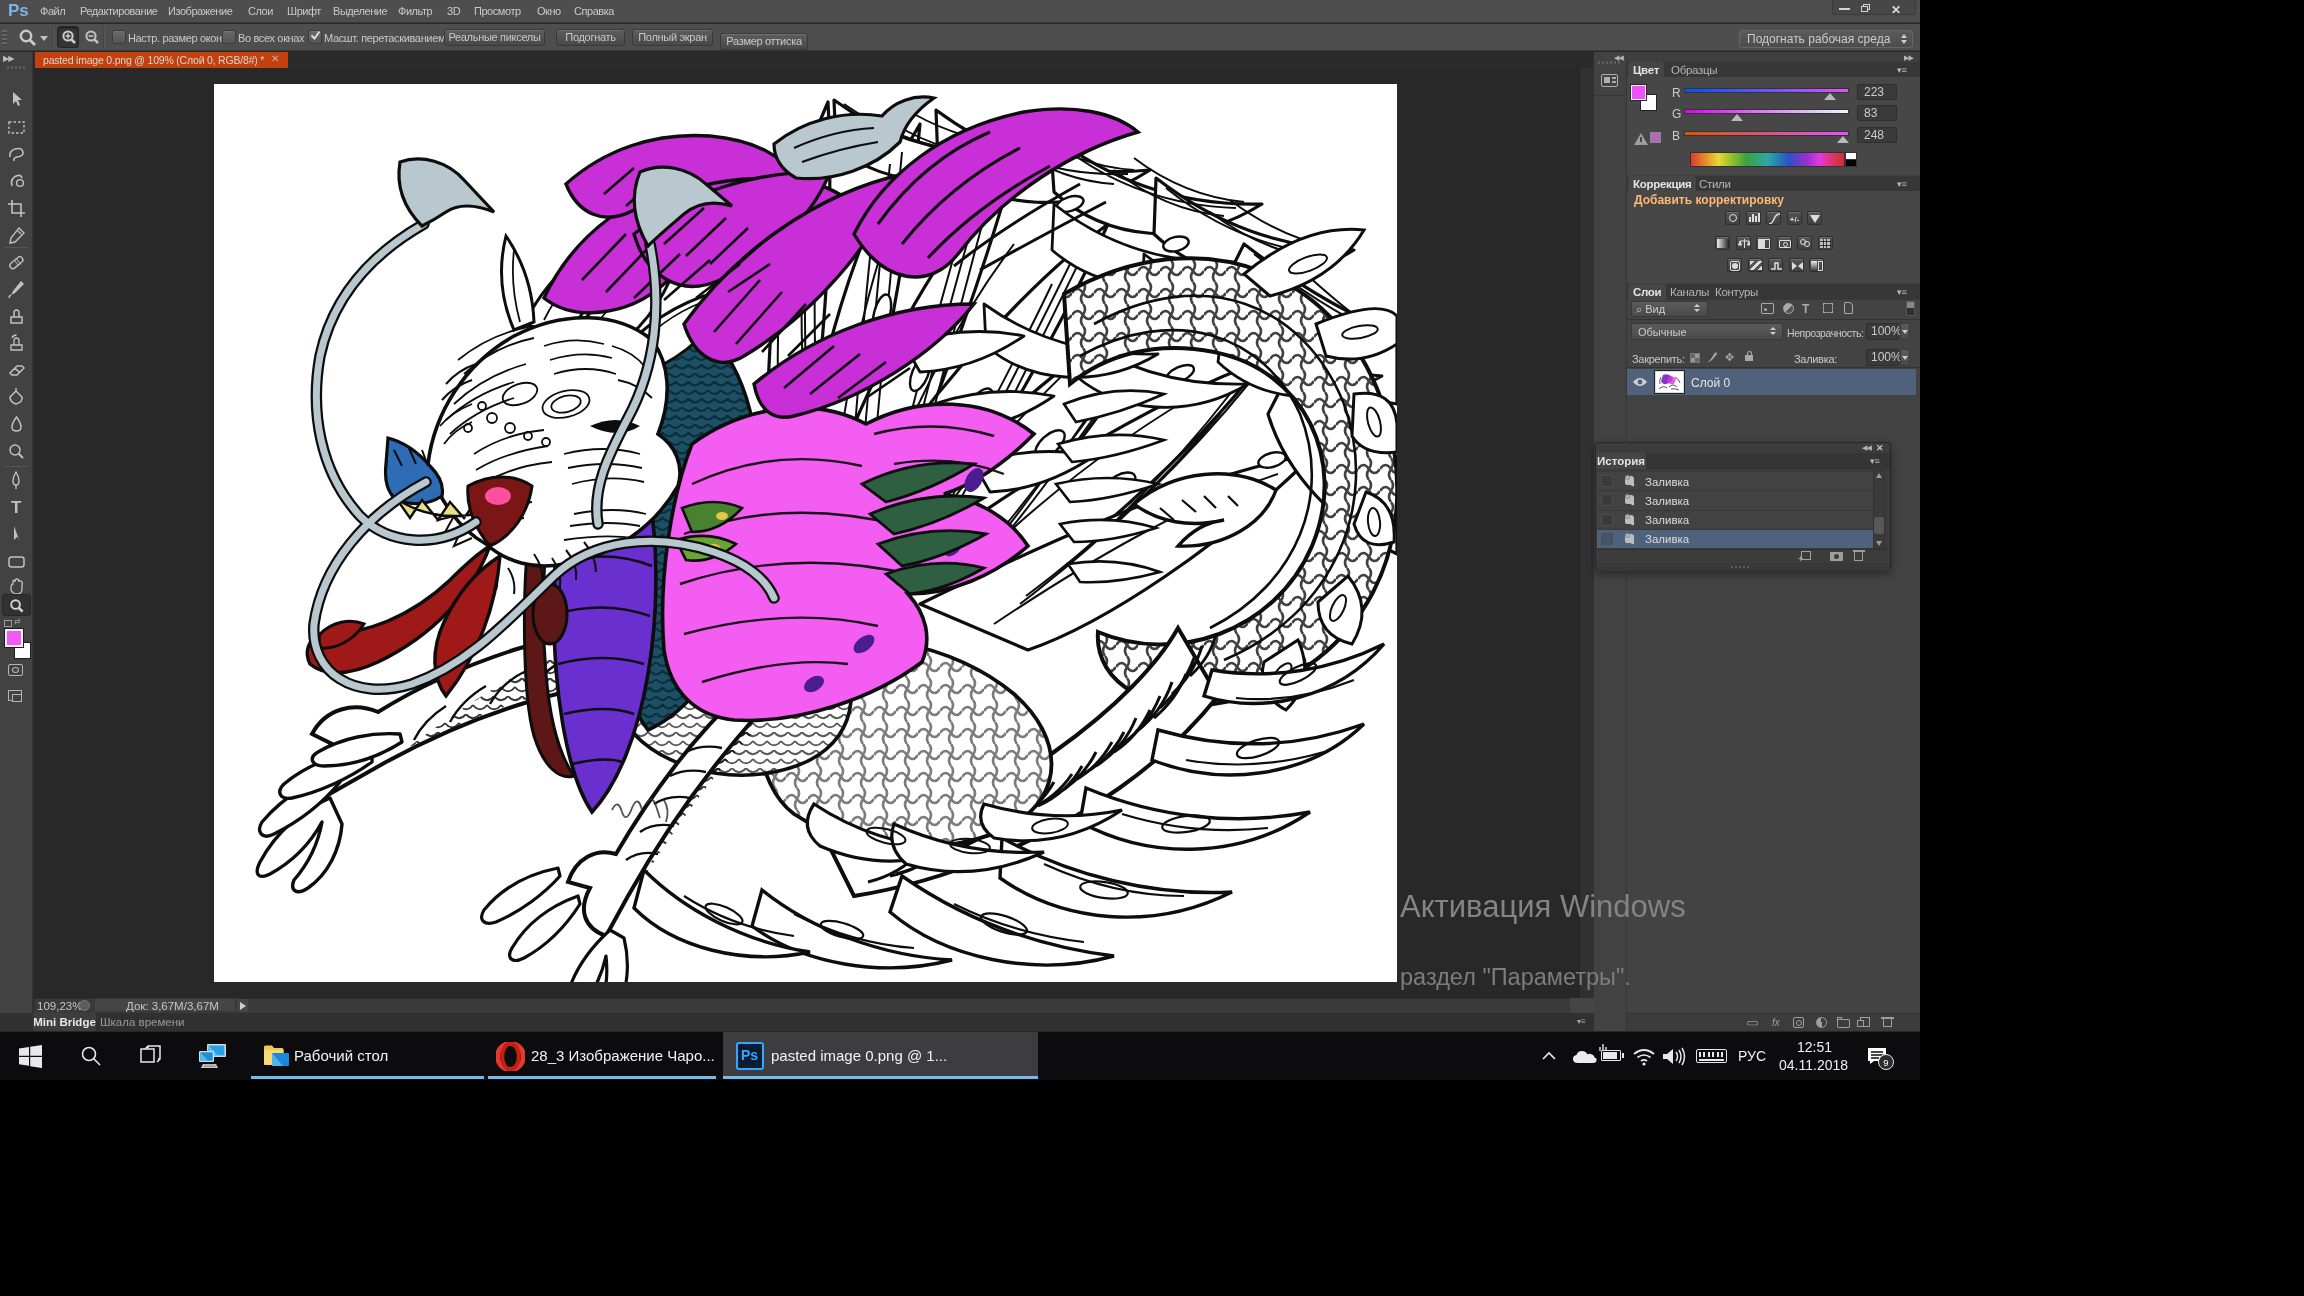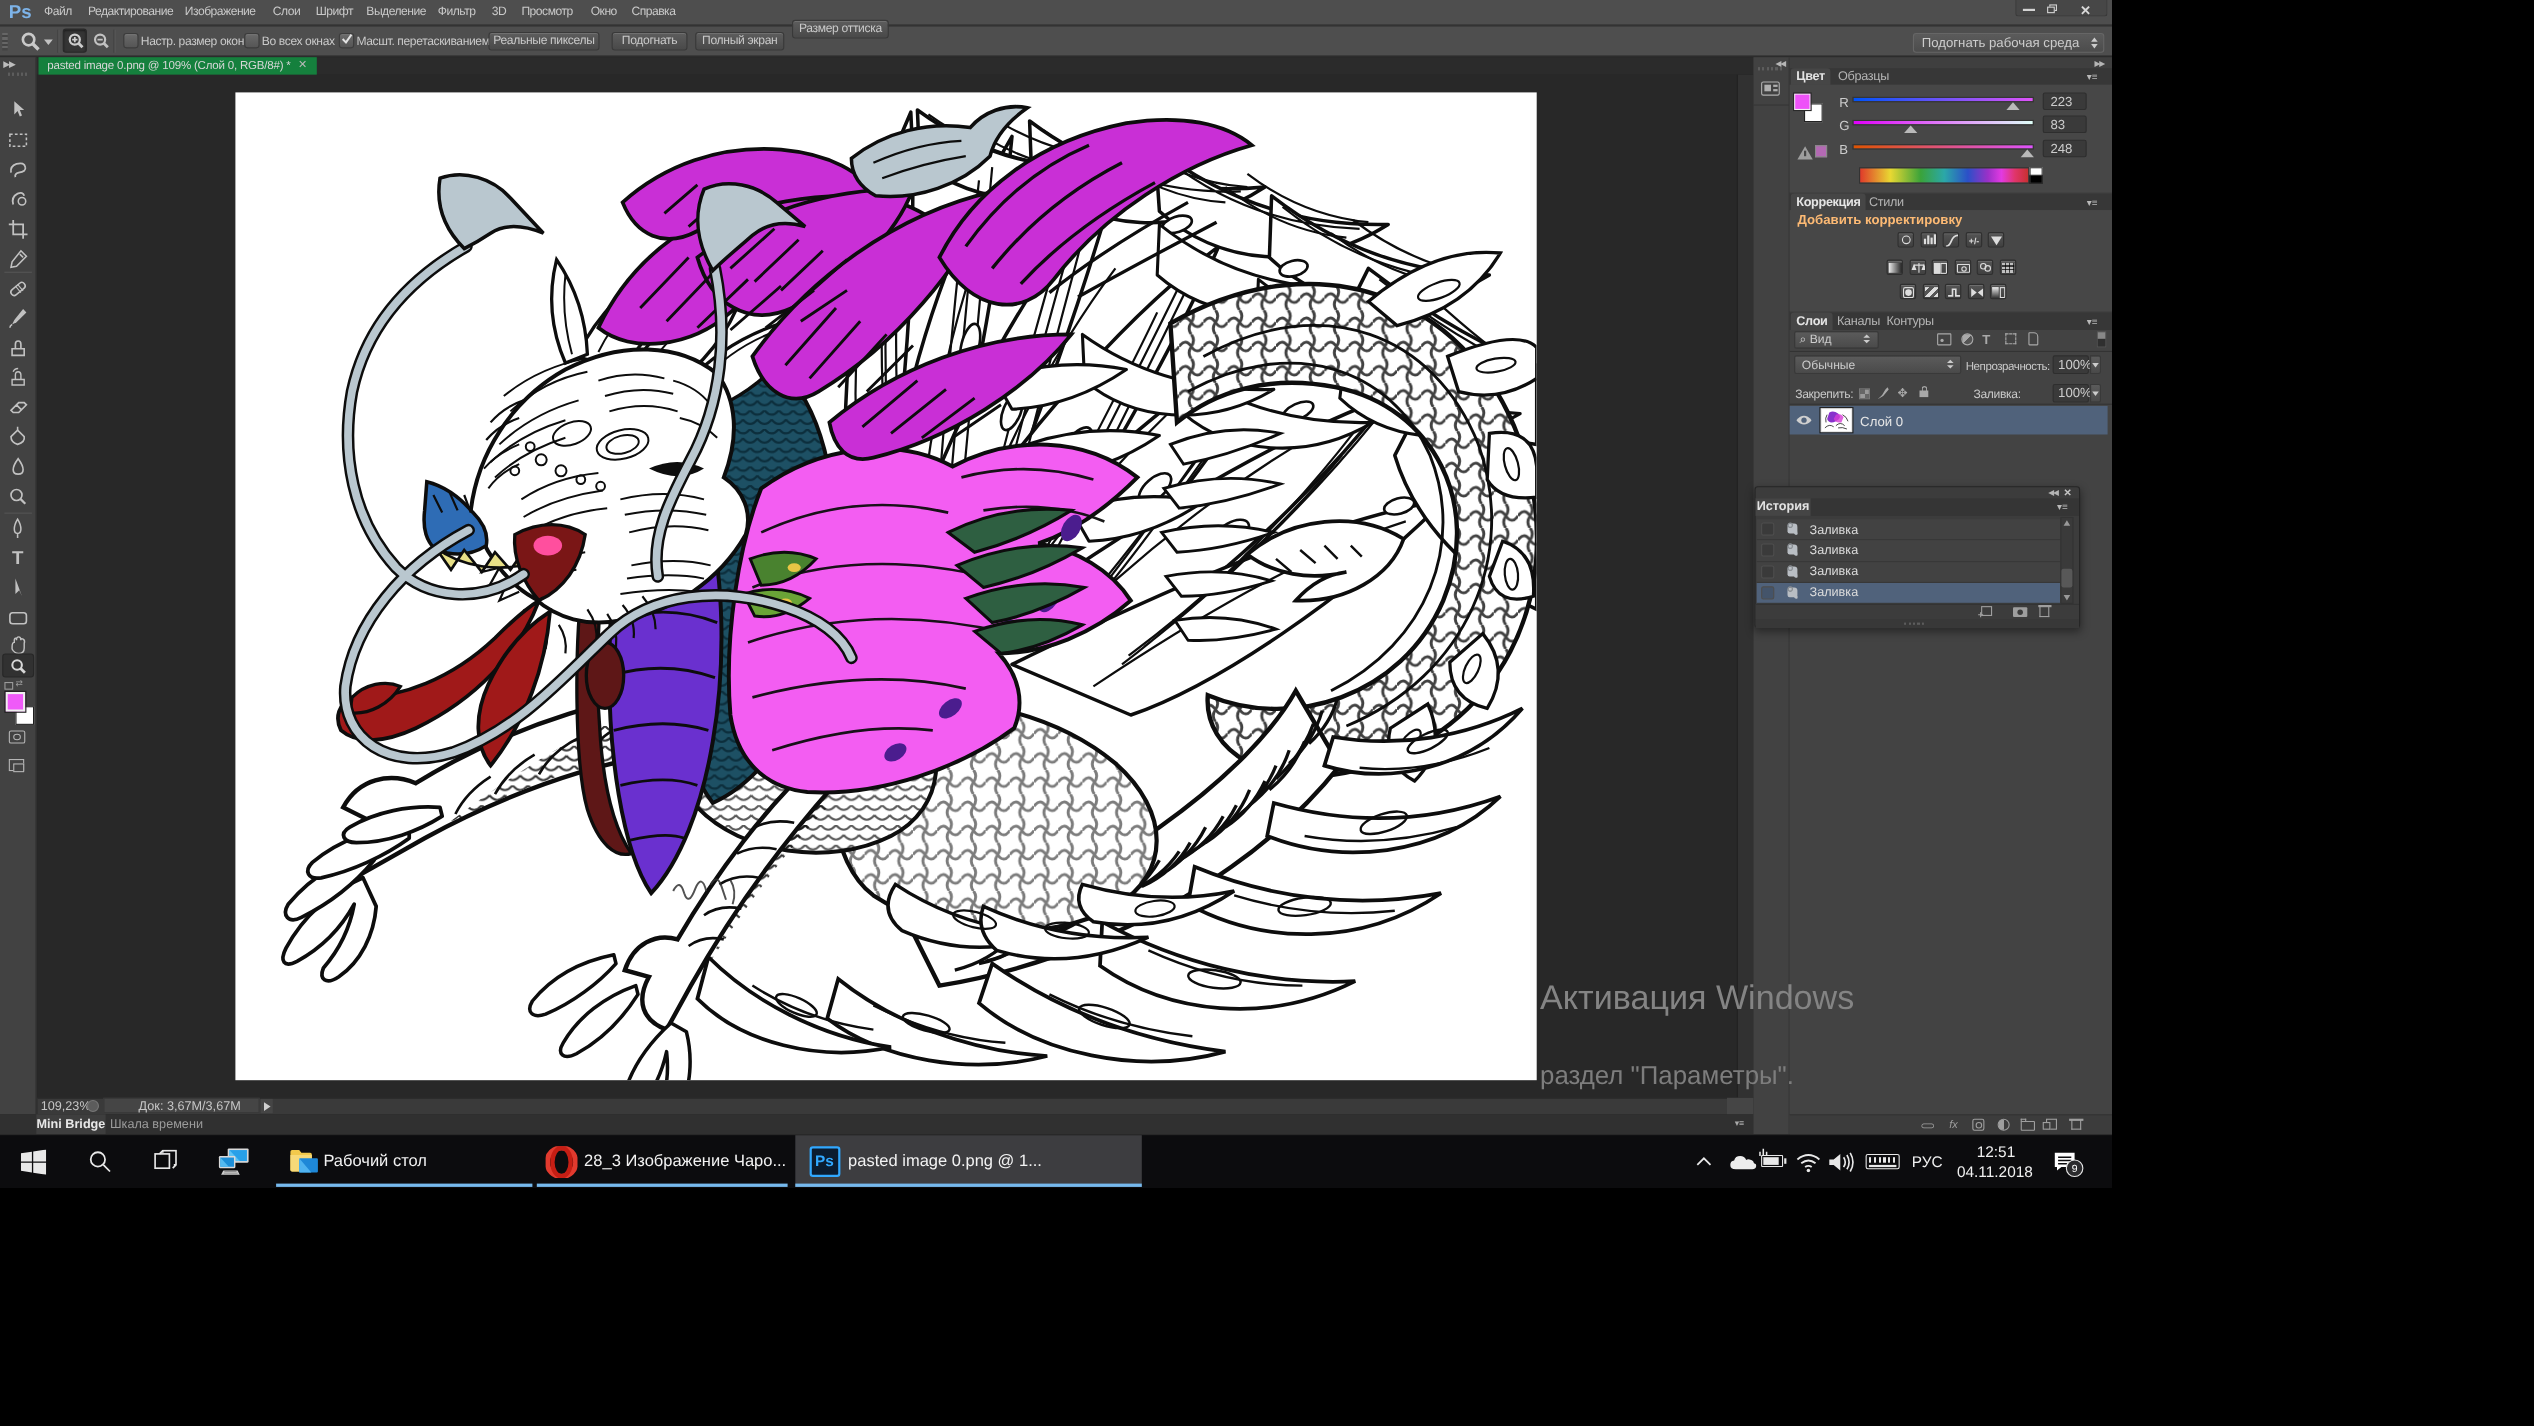--- a/index.html
+++ b/index.html
@@ -68,28 +68,28 @@
   <div class="chk" style="left:222px;top:30px;"></div>
   <div class="abs bar-text" style="left:238px;top:32px;">Во всех окнах</div>
   <div class="chk" style="left:308px;top:30px;"></div>
   <svg class="abs" style="left:309px;top:29px" width="13" height="13" viewBox="0 0 13 13">
       <path d="M2.5 6.5 L5.5 9.5 L10.5 2.5" fill="none" stroke="#e2e2e2" stroke-width="1.8"></path>
     </svg>
   <div class="abs bar-text" style="left:324px;top:32px;">Масшт. перетаскиванием</div>
   <div class="obtn" style="left:444px;top:29px;width:101px;">Реальные пикселы</div>
   <div class="obtn" style="left:556px;top:29px;width:69px;">Подогнать</div>
   <div class="obtn" style="left:632px;top:29px;width:81px;">Полный экран</div>
-  <div class="obtn" style="left:720px;top:18px;width:88px;">Размер оттиска</div>
+  <div class="obtn" style="left:720px;top:33px;width:88px;">Размер оттиска</div>
 
   <div class="abs" style="left:1739px;top:30px;width:174px;height:18px;background:linear-gradient(#5b5b5b,#4c4c4c);border:1px solid #666;border-radius:3px;color:#ccc;font-size:12px;line-height:17px;padding-left:7px;">Подогнать рабочая среда</div>
   <div class="abs" style="left:1901px;top:34px;width:0;height:0;border-left:3.5px solid transparent;border-right:3.5px solid transparent;border-bottom:4px solid #ccc;"></div>
   <div class="abs" style="left:1901px;top:40px;width:0;height:0;border-left:3.5px solid transparent;border-right:3.5px solid transparent;border-top:4px solid #ccc;"></div>
 
   <div class="abs" style="left:0;top:52px;width:1920px;height:16px;background:#2b2b2b;"></div>
-  <div class="abs" style="left:35px;top:52px;width:253px;height:16px;background:#15803d;color:#d6d6d6;font-size:10.5px;line-height:16px;padding-left:8px;white-space:nowrap;overflow:hidden;letter-spacing:-0.2px;">pasted image 0.png @ 109% (Слой 0, RGB/8#) *</div>
+  <div class="abs" style="left:35px;top:52px;width:253px;height:16px;background:#c2410c;color:#d6d6d6;font-size:10.5px;line-height:16px;padding-left:8px;white-space:nowrap;overflow:hidden;letter-spacing:-0.2px;">pasted image 0.png @ 109% (Слой 0, RGB/8#) *</div>
     <div class="abs" style="left:271px;top:53px;color:#b9b9b9;font-size:10px;">✕</div>
 
   <div class="abs" style="left:0;top:52px;width:33px;height:961px;background:#424242;border-right:1px solid #353535;"></div>
   <div class="abs" style="left:3px;top:54px;color:#bdbdbd;font-size:8px;letter-spacing:-1px;">▶▶</div>
   <div class="abs" style="left:7px;top:66px;width:20px;height:3px;background:repeating-linear-gradient(90deg,#5d5d5d 0 2px,#424242 2px 4px);"></div>
   <div id="tools">
       <svg class="abs" style="left:5px;top:89px" width="23" height="23" viewBox="0 0 23 23">
         <path d="M8 3 L8 15 L11 12 L13 17 L15 16 L13 11 L17 11 Z" fill="#c1c1c1"></path>
       </svg>
       <svg class="abs" style="left:5px;top:116px" width="23" height="23" viewBox="0 0 23 23">

